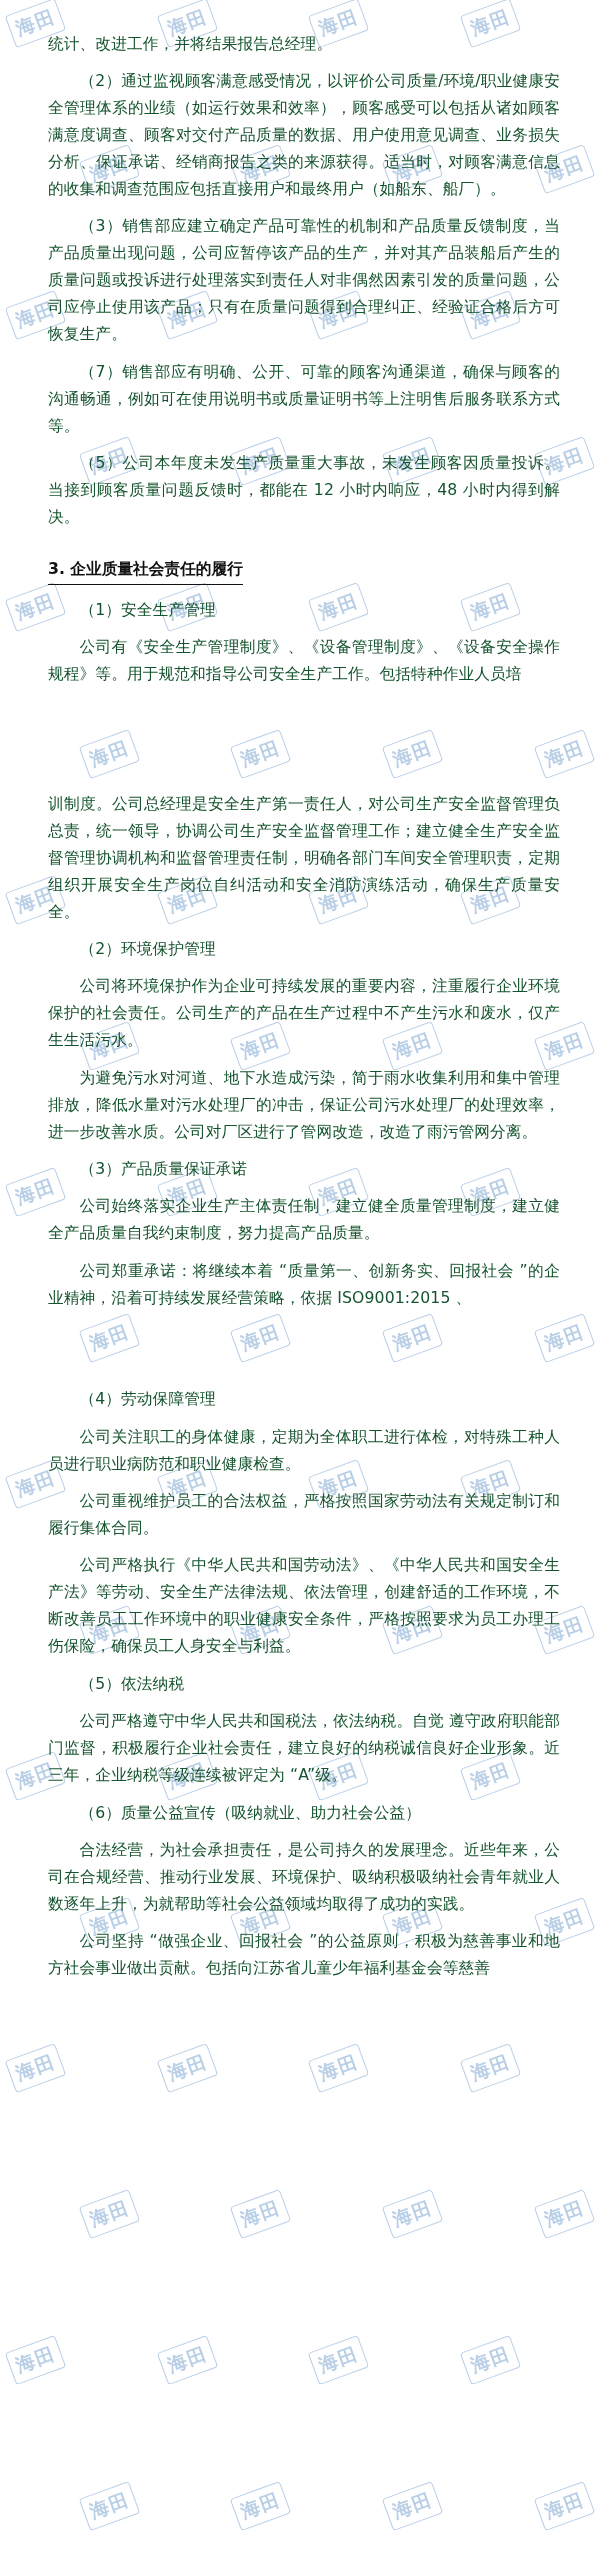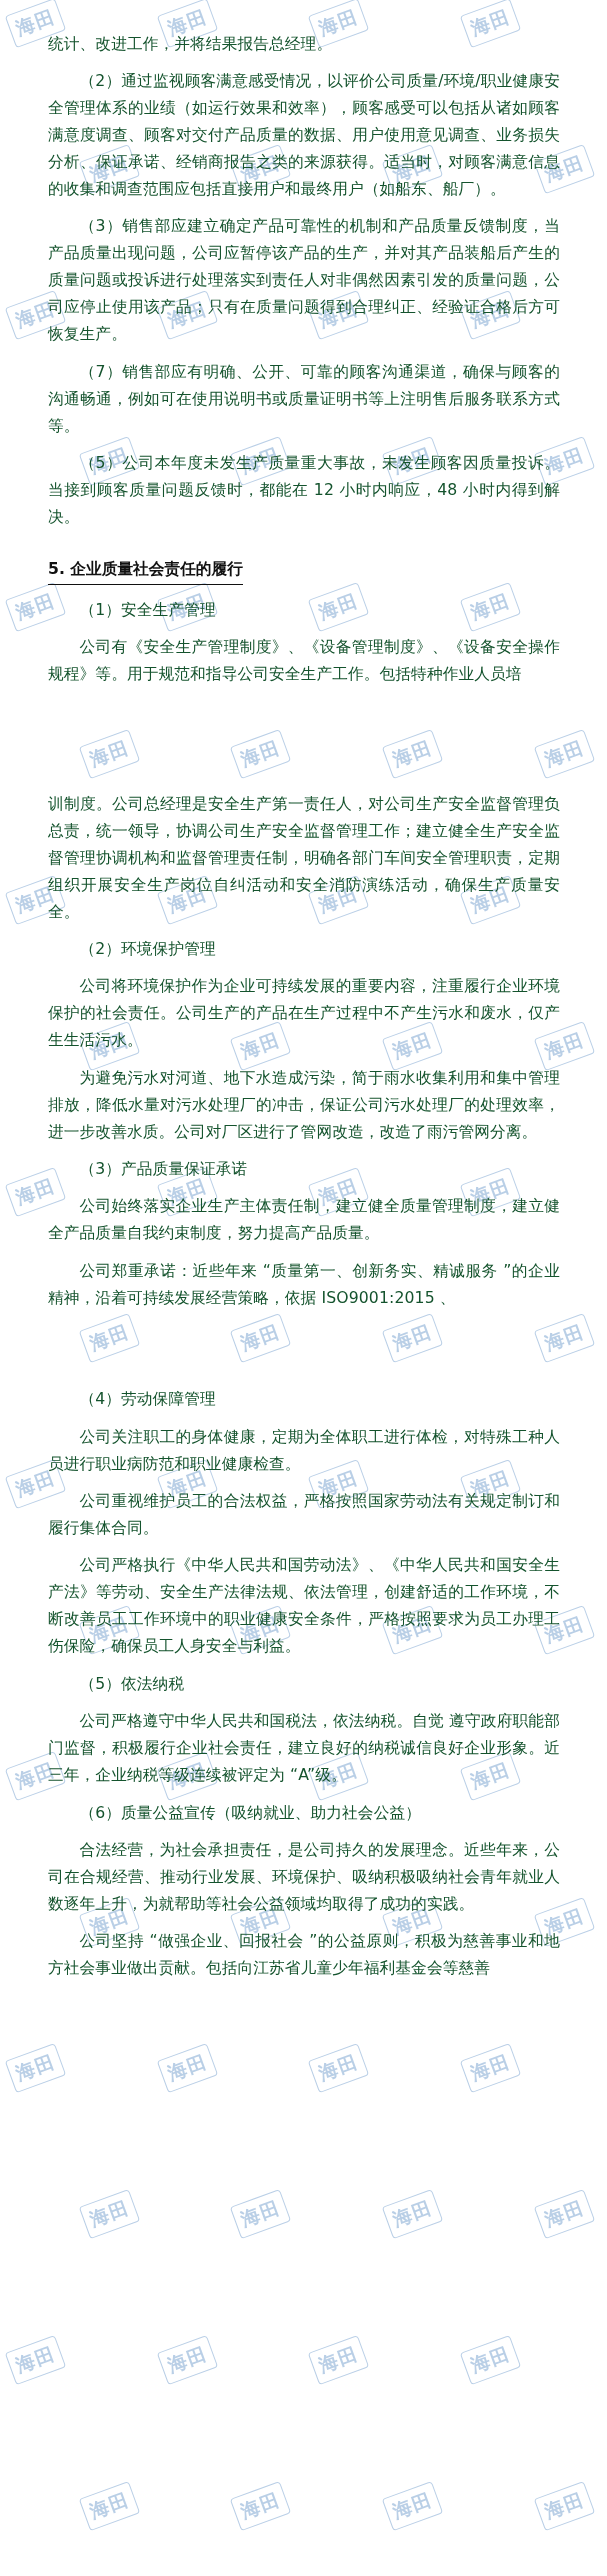--- a/index.html
+++ b/index.html
@@ -160,35 +160,35 @@
 
   <div class="content">
 
     <p>统计、改进工作，并将结果报告总经理。</p>
     <p class="indent">（2）通过监视顾客满意感受情况，以评价公司质量/环境/职业健康安全管理体系的业绩（如运行效果和效率），顾客感受可以包括从诸如顾客满意度调查、顾客对交付产品质量的数据、用户使用意见调查、业务损失分析、保证承诺、经销商报告之类的来源获得。适当时，对顾客满意信息的收集和调查范围应包括直接用户和最终用户（如船东、船厂）。</p>
     <p class="indent">（3）销售部应建立确定产品可靠性的机制和产品质量反馈制度，当产品质量出现问题，公司应暂停该产品的生产，并对其产品装船后产生的质量问题或投诉进行处理落实到责任人对非偶然因素引发的质量问题，公司应停止使用该产品；只有在质量问题得到合理纠正、经验证合格后方可恢复生产。</p>
     <p class="indent">（7）销售部应有明确、公开、可靠的顾客沟通渠道，确保与顾客的沟通畅通，例如可在使用说明书或质量证明书等上注明售后服务联系方式等。</p>
     <p class="indent">（5）公司本年度未发生产质量重大事故，未发生顾客因质量投诉。当接到顾客质量问题反馈时，都能在 12 小时内响应，48 小时内得到解决。</p>
 
     <div class="heading-wrap">
-      <h3 class="heading">5. 企业质量社会责任的履行</h3>
+      <h3 class="heading">3. 企业质量社会责任的履行</h3>
     </div>
 
     <p class="indent">（1）安全生产管理</p>
     <p class="indent">公司有《安全生产管理制度》、《设备管理制度》、《设备安全操作规程》等。用于规范和指导公司安全生产工作。包括特种作业人员培</p>
 
     <div class="gap-block"></div>
 
     <p>训制度。公司总经理是安全生产第一责任人，对公司生产安全监督管理负总责，统一领导，协调公司生产安全监督管理工作；建立健全生产安全监督管理协调机构和监督管理责任制，明确各部门车间安全管理职责，定期组织开展安全生产岗位自纠活动和安全消防演练活动，确保生产质量安全。</p>
     <p class="indent">（2）环境保护管理</p>
     <p class="indent">公司将环境保护作为企业可持续发展的重要内容，注重履行企业环境保护的社会责任。公司生产的产品在生产过程中不产生污水和废水，仅产生生活污水。</p>
     <p class="indent">为避免污水对河道、地下水造成污染，简于雨水收集利用和集中管理排放，降低水量对污水处理厂的冲击，保证公司污水处理厂的处理效率，进一步改善水质。公司对厂区进行了管网改造，改造了雨污管网分离。</p>
     <p class="indent">（3）产品质量保证承诺</p>
     <p class="indent">公司始终落实企业生产主体责任制，建立健全质量管理制度，建立健全产品质量自我约束制度，努力提高产品质量。</p>
-    <p class="indent">公司郑重承诺：近些年来 “质量第一、创新务实、精诚服务 ”的企业精神，沿着可持续发展经营策略，依据 ISO9001:2015 、</p>
+    <p class="indent">公司郑重承诺：将继续本着 “质量第一、创新务实、回报社会 ”的企业精神，沿着可持续发展经营策略，依据 ISO9001:2015 、</p>
 
     <div class="gap-block-sm"></div>
 
     <p class="indent">（4）劳动保障管理</p>
     <p class="indent">公司关注职工的身体健康，定期为全体职工进行体检，对特殊工种人员进行职业病防范和职业健康检查。</p>
     <p class="indent">公司重视维护员工的合法权益，严格按照国家劳动法有关规定制订和履行集体合同。</p>
     <p class="indent">公司严格执行《中华人民共和国劳动法》、《中华人民共和国安全生产法》等劳动、安全生产法律法规、依法管理，创建舒适的工作环境，不断改善员工工作环境中的职业健康安全条件，严格按照要求为员工办理工伤保险，确保员工人身安全与利益。</p>
     <p class="indent">（5）依法纳税</p>
     <p class="indent">公司严格遵守中华人民共和国税法，依法纳税。自觉 遵守政府职能部门监督，积极履行企业社会责任，建立良好的纳税诚信良好企业形象。近三年，企业纳税等级连续被评定为 “A”级。</p>
     <p class="indent">（6）质量公益宣传（吸纳就业、助力社会公益）</p>

